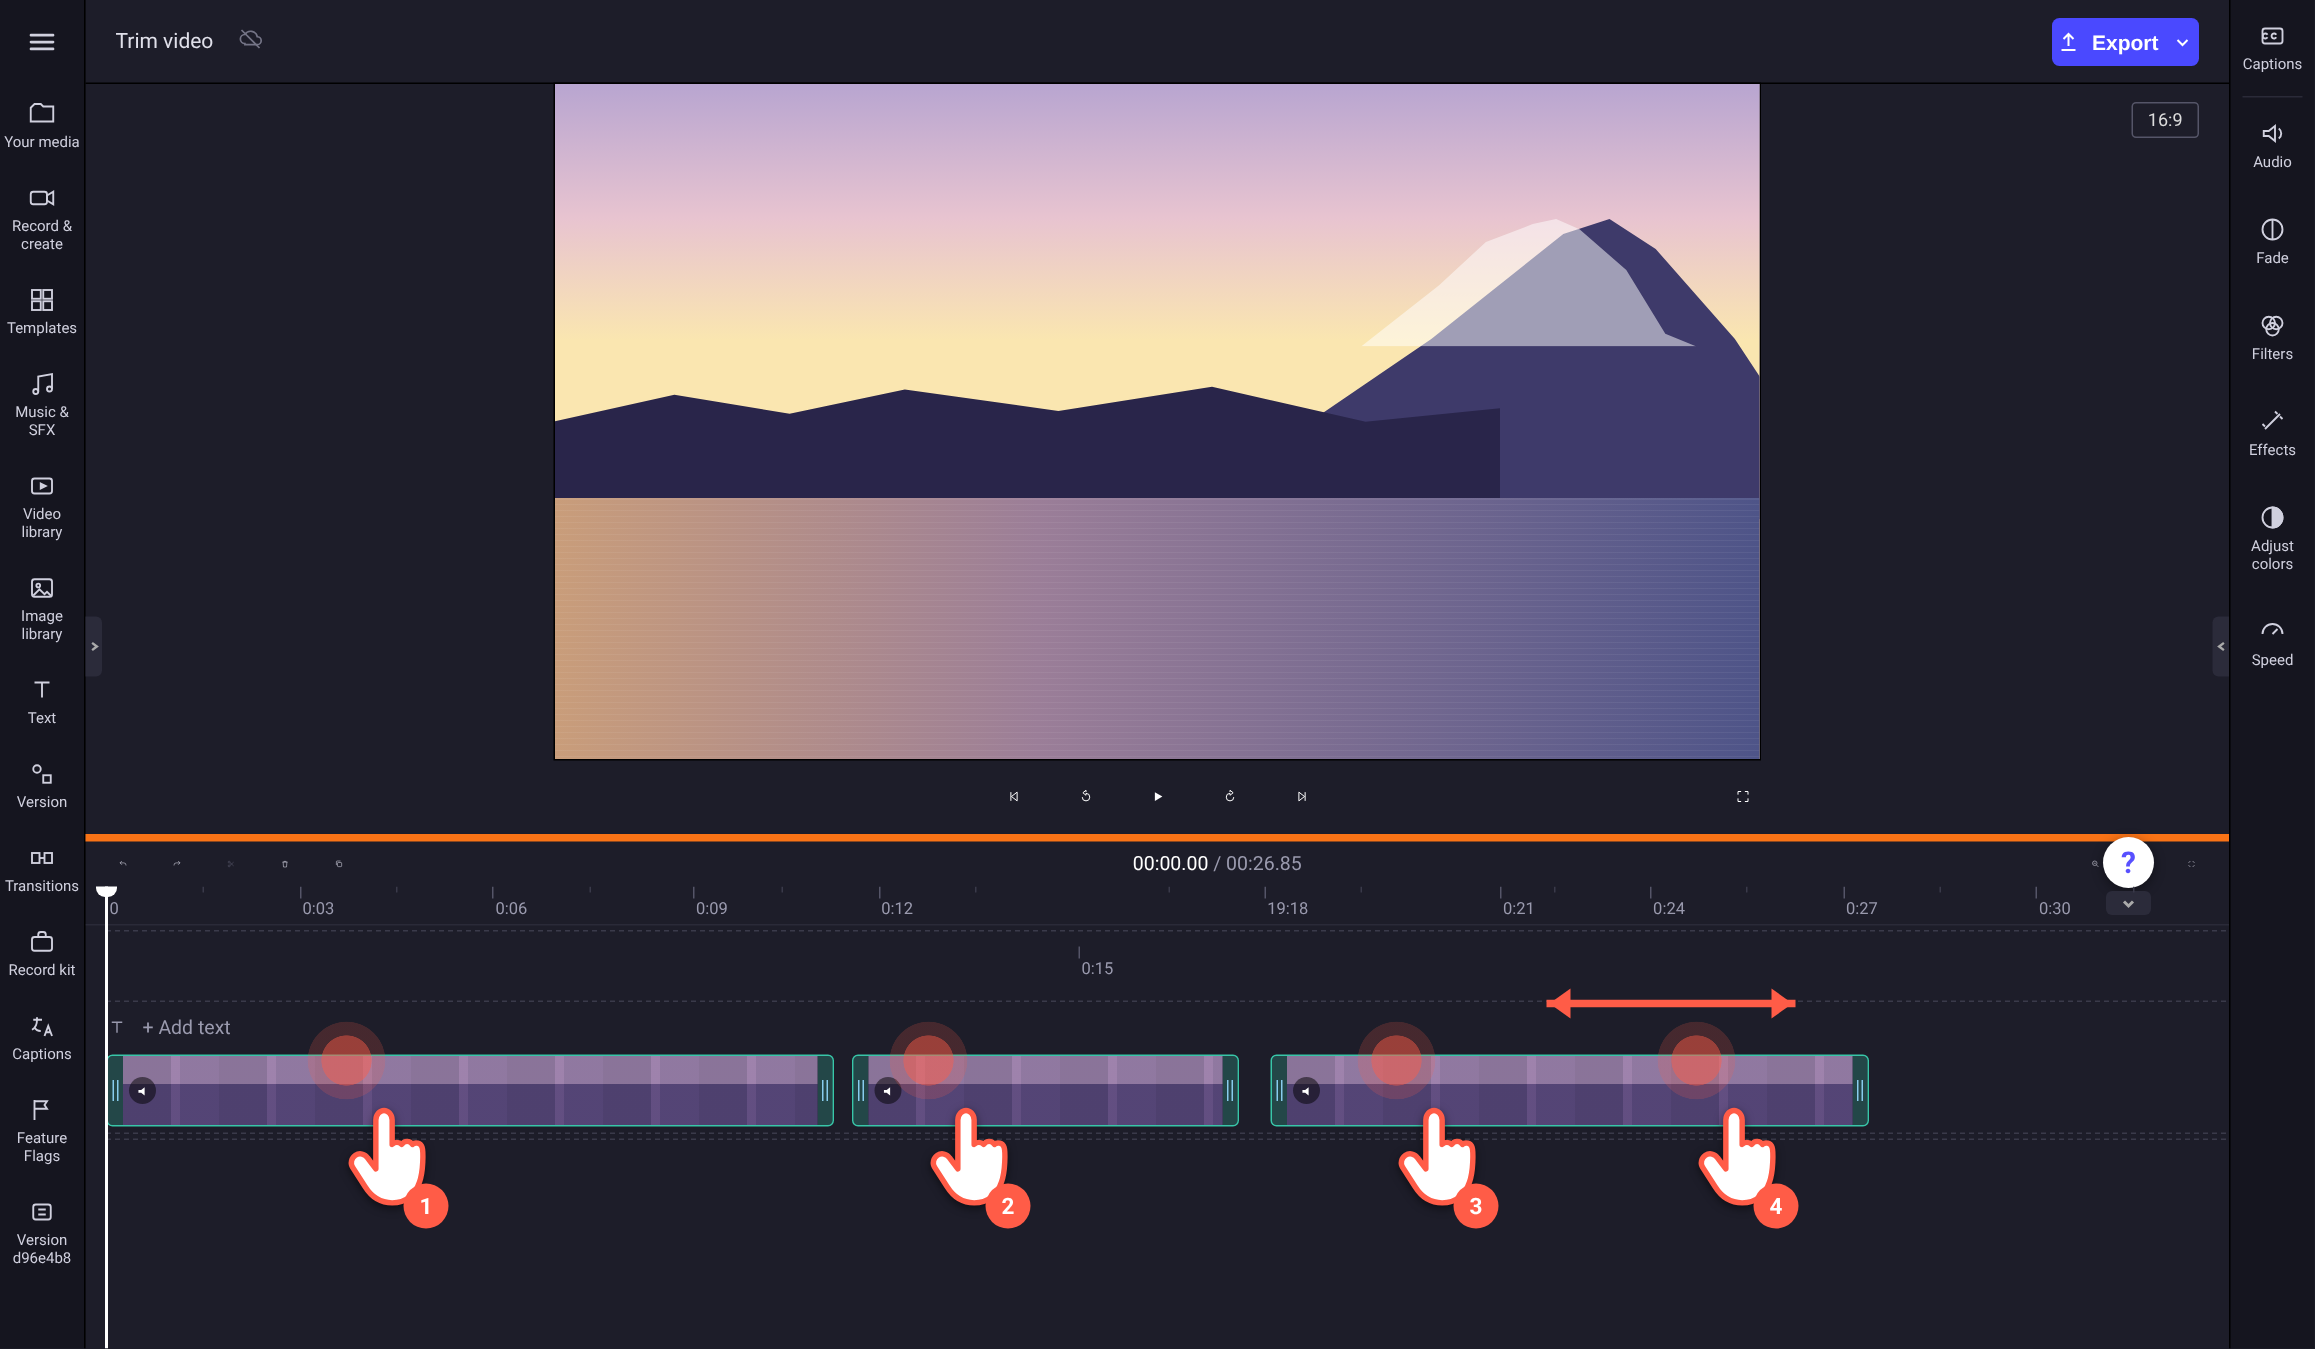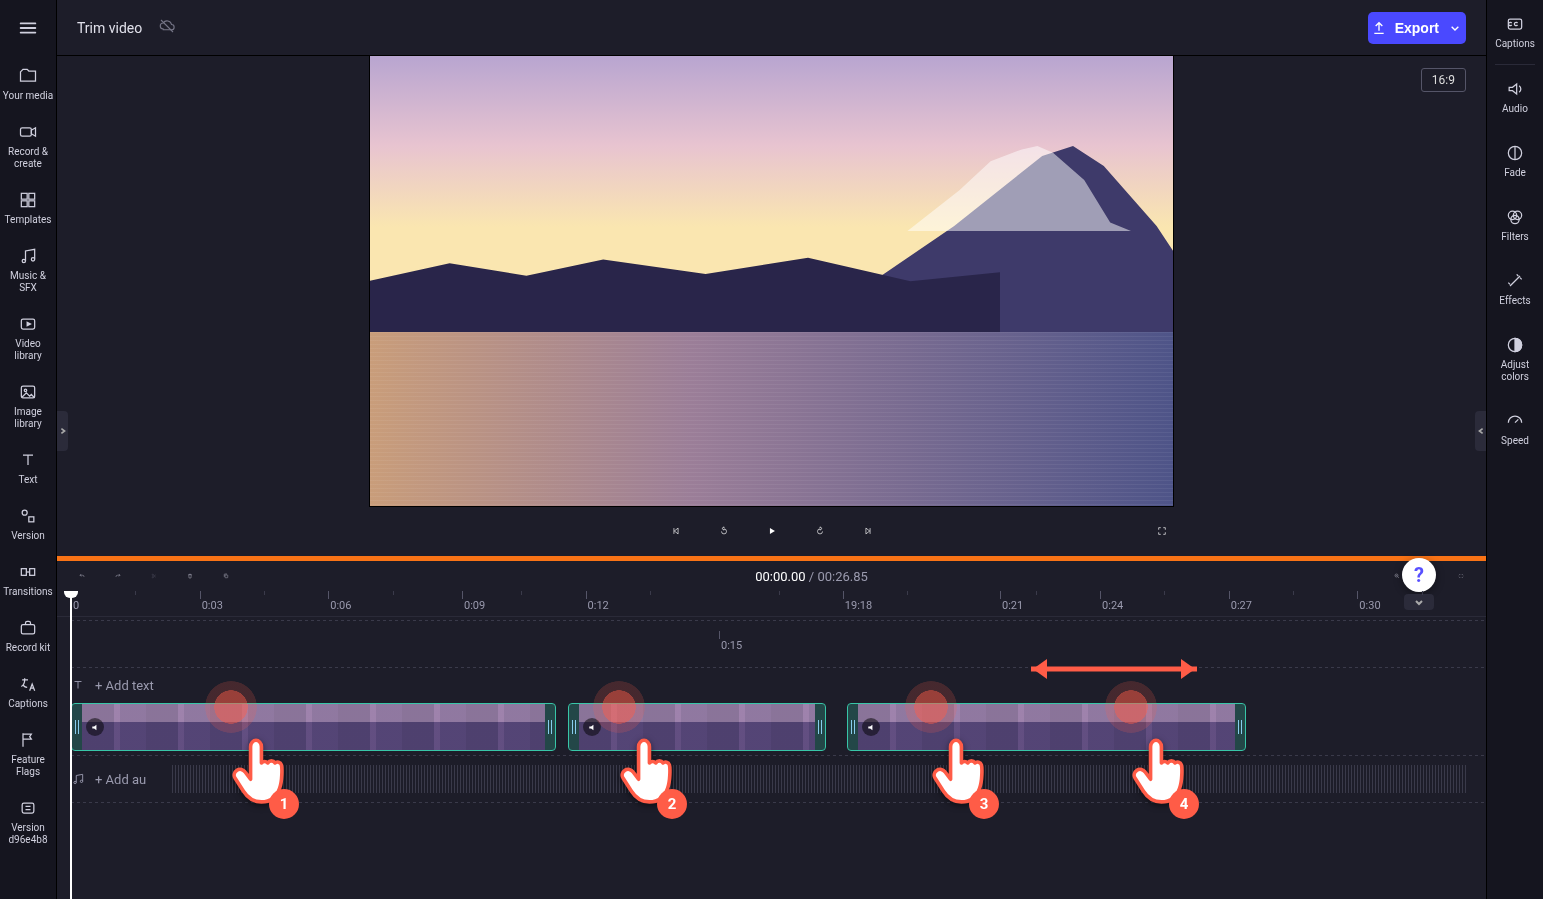--- a/index.html
+++ b/index.html
@@ -406,29 +406,20 @@
             <div class="body"></div>
             <div class="vol">
               <svg viewBox="0 0 24 24">
                 <path d="M5 10v4h4l5 4V6l-5 4H5z"></path>
               </svg>
             </div>
             <div class="handle"></div>
           </div>
         </div>
       <div class="track-sep"></div>
-      <div class="audio-row">
-        <svg viewBox="0 0 24 24">
-            <path d="M9 18V6l11-2v12"></path>
-            <circle cx="7" cy="18" r="2"></circle>
-            <circle cx="18" cy="16" r="2"></circle>
-          </svg>
-        <span>+ Add au</span>
-        <div class="audio-wave"></div>
-      </div>
       <div class="track-sep"></div>
     </div>
 
     <div class="arrow-h" id="tut-arrow" style="left: 962px; top: 58px;">
       <svg viewBox="0 0 190 40">
           <line x1="12" y1="20" x2="178" y2="20" stroke="#ff5c47" stroke-width="5"></line>
           <path d="M14 20l14-10v20z" fill="#ff5c47"></path>
           <path d="M176 20l-14-10v20z" fill="#ff5c47"></path>
         </svg>
     </div>

